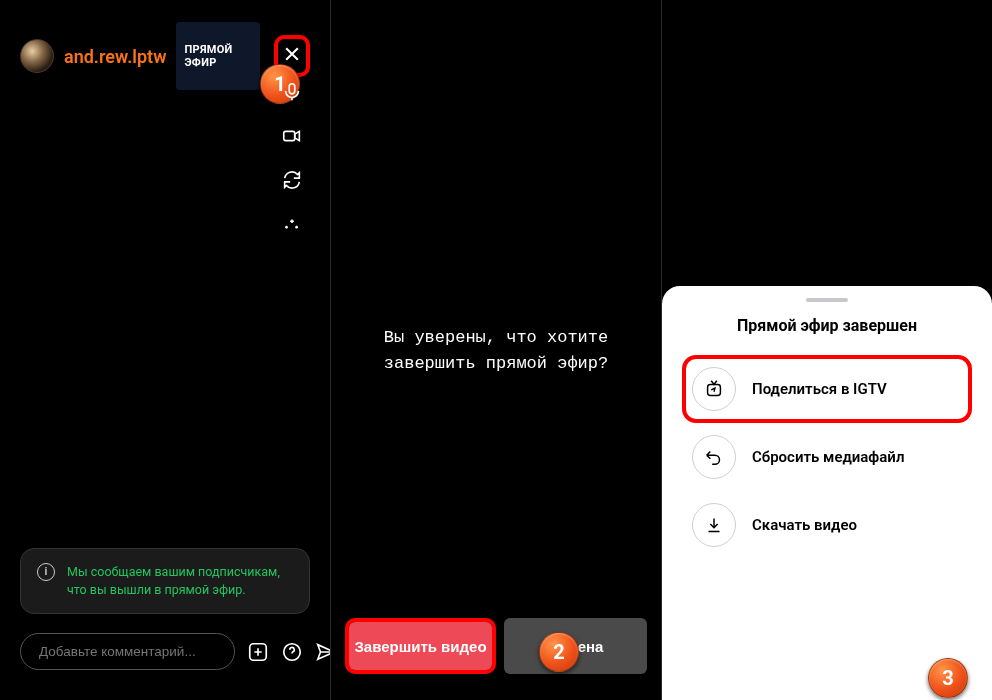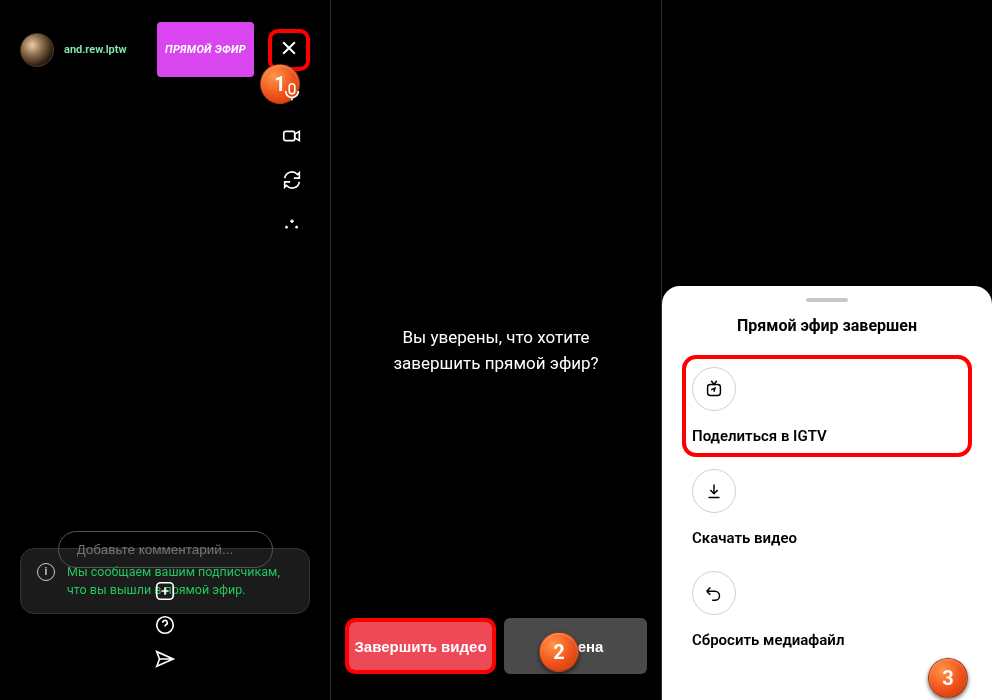--- a/index.html
+++ b/index.html
@@ -35,34 +35,33 @@
 }
 .avatar {
   width: 34px;
   height: 34px;
   border-radius: 50%;
   background: radial-gradient(circle at 35% 35%, #e7cfa6 0%, #8a6b4a 35%, #2b1f14 70%);
   border: 1px solid #4a3a28;
   flex-shrink: 0;
 }
 .username {
-  color: #86efac;
-  font-size: 11px;
+  color: #f97316;
+  font-size: 18px;
   font-weight: 600;
 }
 .live-badge {
   margin-left: auto;
-  background: #d946ef;
+  background: #0f172a;
   color: #fff;
   font-size: 11px;
   font-weight: 700;
   letter-spacing: .3px;
   padding: 21px 8px;
   border-radius: 4px;
-  font-style: italic;
 }
 .close-box {
   width: 42px;
   height: 42px;
   border: 4px solid #f00;
   border-radius: 10px;
   display: flex;
   align-items: center;
   justify-content: center;
   margin-left: 4px;
@@ -121,21 +120,20 @@
 .notice-text { color: #22c55e; font-size: 12.5px; line-height: 1.45; }
 
 .comment-row {
   position: absolute;
   bottom: 30px;
   left: 20px;
   right: 20px;
   display: flex;
   align-items: center;
   gap: 12px;
-  flex-direction: column;
 }
 .comment-input {
   flex: 1;
   background: transparent;
   border: 1.5px solid #555;
   border-radius: 22px;
   color: #888;
   font-size: 13.5px;
   padding: 10px 18px;
 }
@@ -146,20 +144,21 @@
 .confirm-text {
   position: absolute;
   top: 50%;
   left: 50%;
   transform: translate(-50%, -50%);
   width: 260px;
   text-align: center;
   color: #fff;
   font-size: 17px;
   line-height: 1.5;
+  font-family: Liberation Mono, monospace;
 }
 .confirm-buttons {
   position: absolute;
   bottom: 26px;
   left: 14px;
   right: 14px;
   display: flex;
   gap: 8px;
   height: 56px;
 }
@@ -206,24 +205,23 @@
 }
 .sheet-title {
   text-align: center;
   font-size: 16px;
   font-weight: 700;
   color: #000;
   margin-bottom: 20px;
 }
 .sheet-item {
   display: flex;
-  align-items: flex-start;
+  align-items: center;
   gap: 16px;
   padding: 12px 6px;
-  flex-direction: column;
 }
 .sheet-item.highlighted {
   border: 4px solid #f00;
   border-radius: 14px;
   padding: 8px 6px;
   margin: 0 -4px;
 }
 .sheet-icon {
   width: 44px; height: 44px;
   border: 1.5px solid #d0d0d0;
@@ -333,28 +331,28 @@
           </svg>
       </div>
       <div class="sheet-label">Поделиться в IGTV</div>
     </div>
     <div class="step-badge step3">3</div>
 
 
     <div class="sheet-item">
       <div class="sheet-icon">
         <svg viewBox="0 0 24 24">
+            <path d="M4 10h9a5 5 0 0 1 0 10h-3M4 10l4-4M4 10l4 4"></path>
+          </svg>
+      </div>
+      <div class="sheet-label">Сбросить медиафайл</div>
+    </div>
+
+    <div class="sheet-item">
+      <div class="sheet-icon">
+        <svg viewBox="0 0 24 24">
             <path d="M12 5v10m-4-4l4 4 4-4M6 19h12"></path>
           </svg>
       </div>
       <div class="sheet-label">Скачать видео</div>
     </div>
-
-    <div class="sheet-item">
-      <div class="sheet-icon">
-        <svg viewBox="0 0 24 24">
-            <path d="M4 10h9a5 5 0 0 1 0 10h-3M4 10l4-4M4 10l4 4"></path>
-          </svg>
-      </div>
-      <div class="sheet-label">Сбросить медиафайл</div>
-    </div>
   </div>
 </div>
 
 </body></html>

